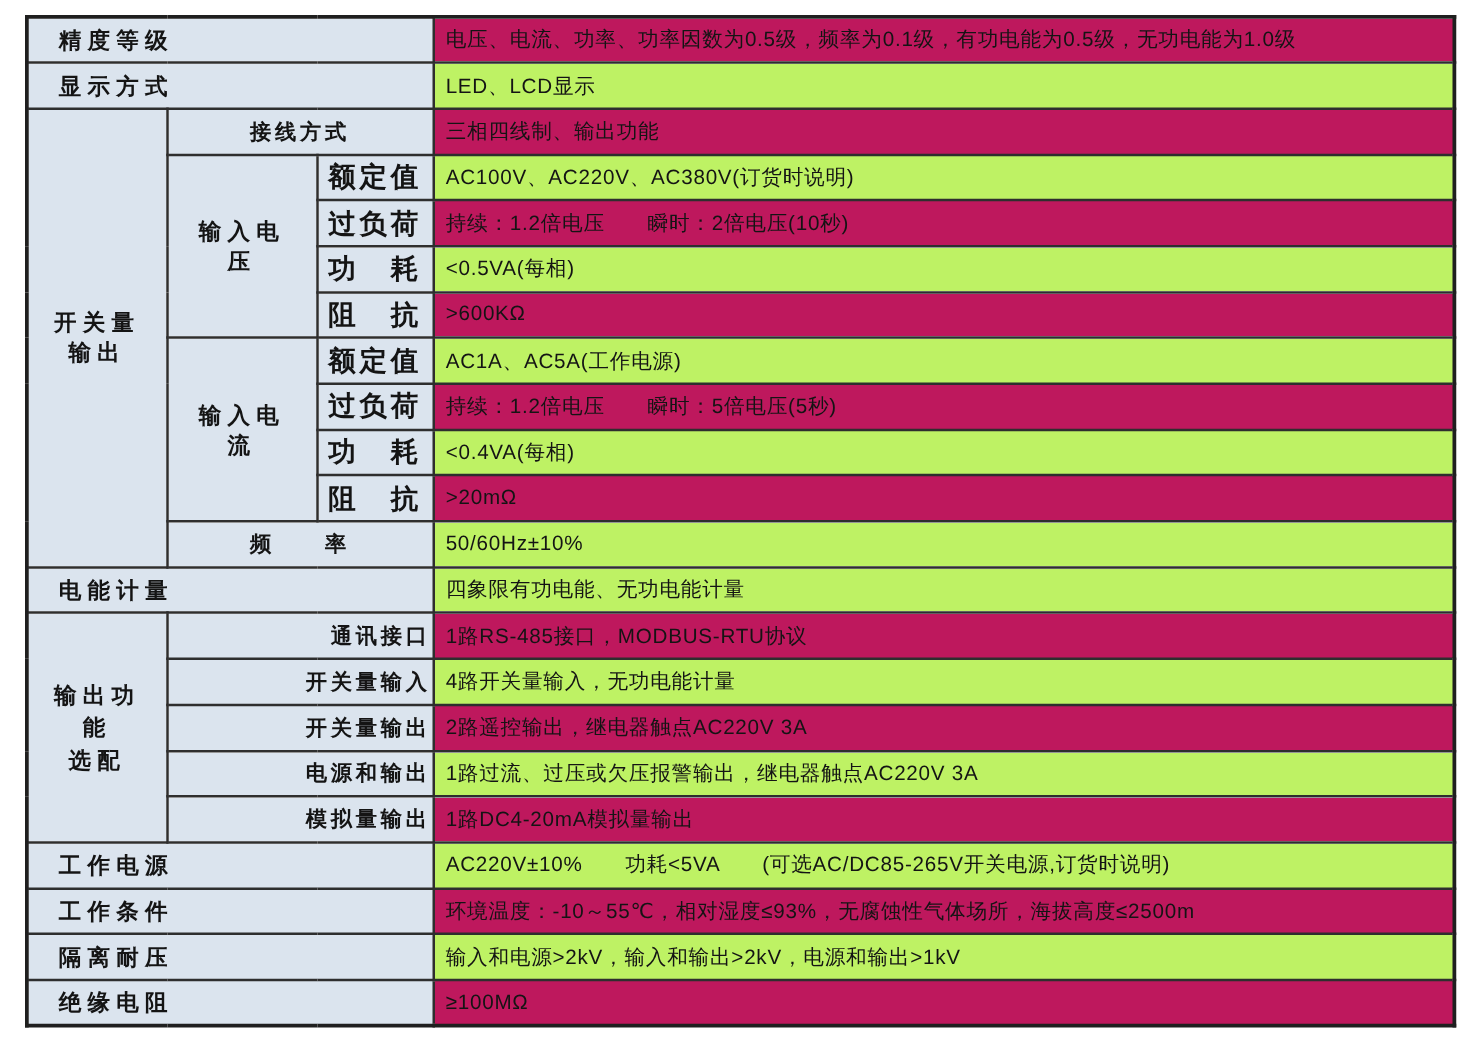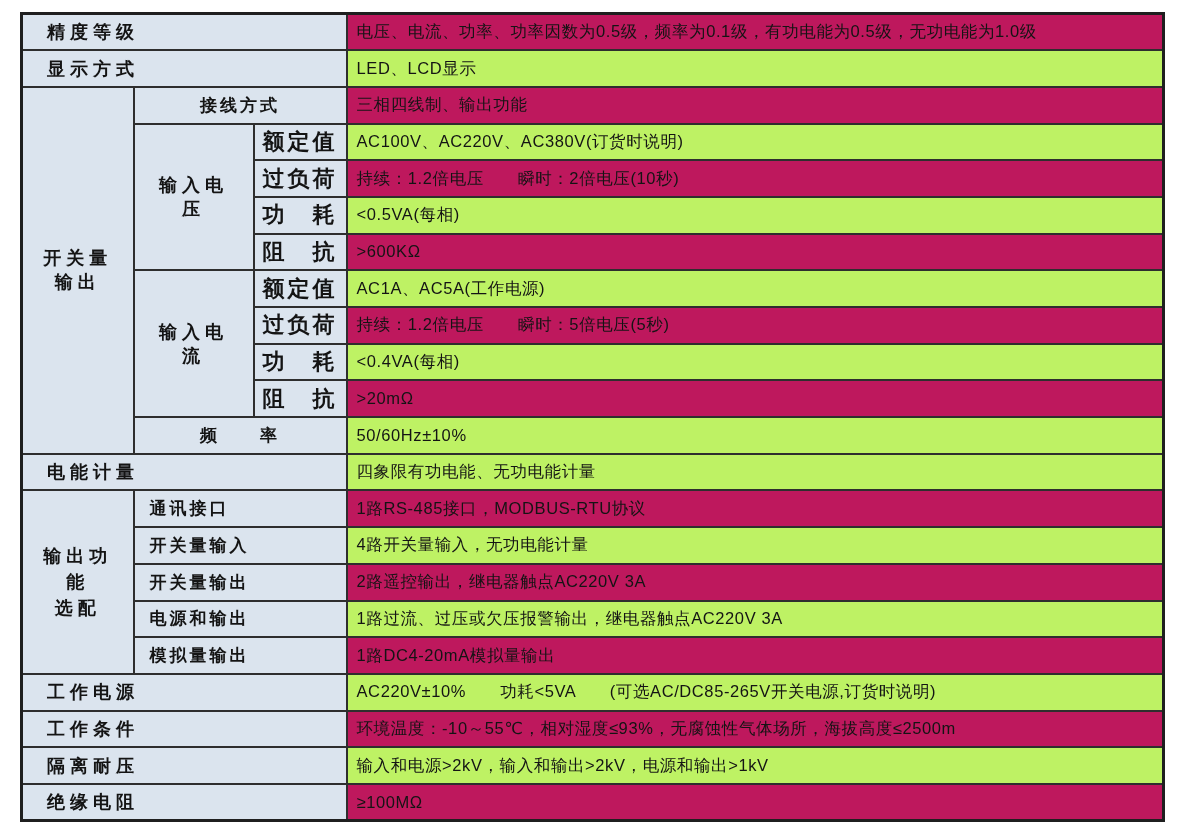--- a/index.html
+++ b/index.html
@@ -25,21 +25,21 @@
     background:#dbe4ee;
     font-weight:bold;
     font-size:18px;
     letter-spacing:5px;
   }
   .hd-main{text-align:left;padding-left:24px;font-family:Liberation Mono, monospace;}
   .grp{text-align:center;padding:16px;}
   .grp .ln{line-height:1.45;text-align:center;}
   .sub3{text-align:center;font-size:22px;letter-spacing:3px;}
   .sub2c{text-align:center;font-size:17px;letter-spacing:3px;margin-top:40px;}
-  .sub2l{text-align:left;padding-left:15px;font-size:17px;letter-spacing:3px;}
+  .sub2l{text-align:right;padding-left:15px;font-size:17px;letter-spacing:3px;}
   
   .val{
     font-size:16.5px;
     padding-left:9px;
     letter-spacing:0.6px;
     white-space:pre;
   }
   .bg-b{background:#be185d;}
   .bg-w{background:#bef264;}
 </style>

